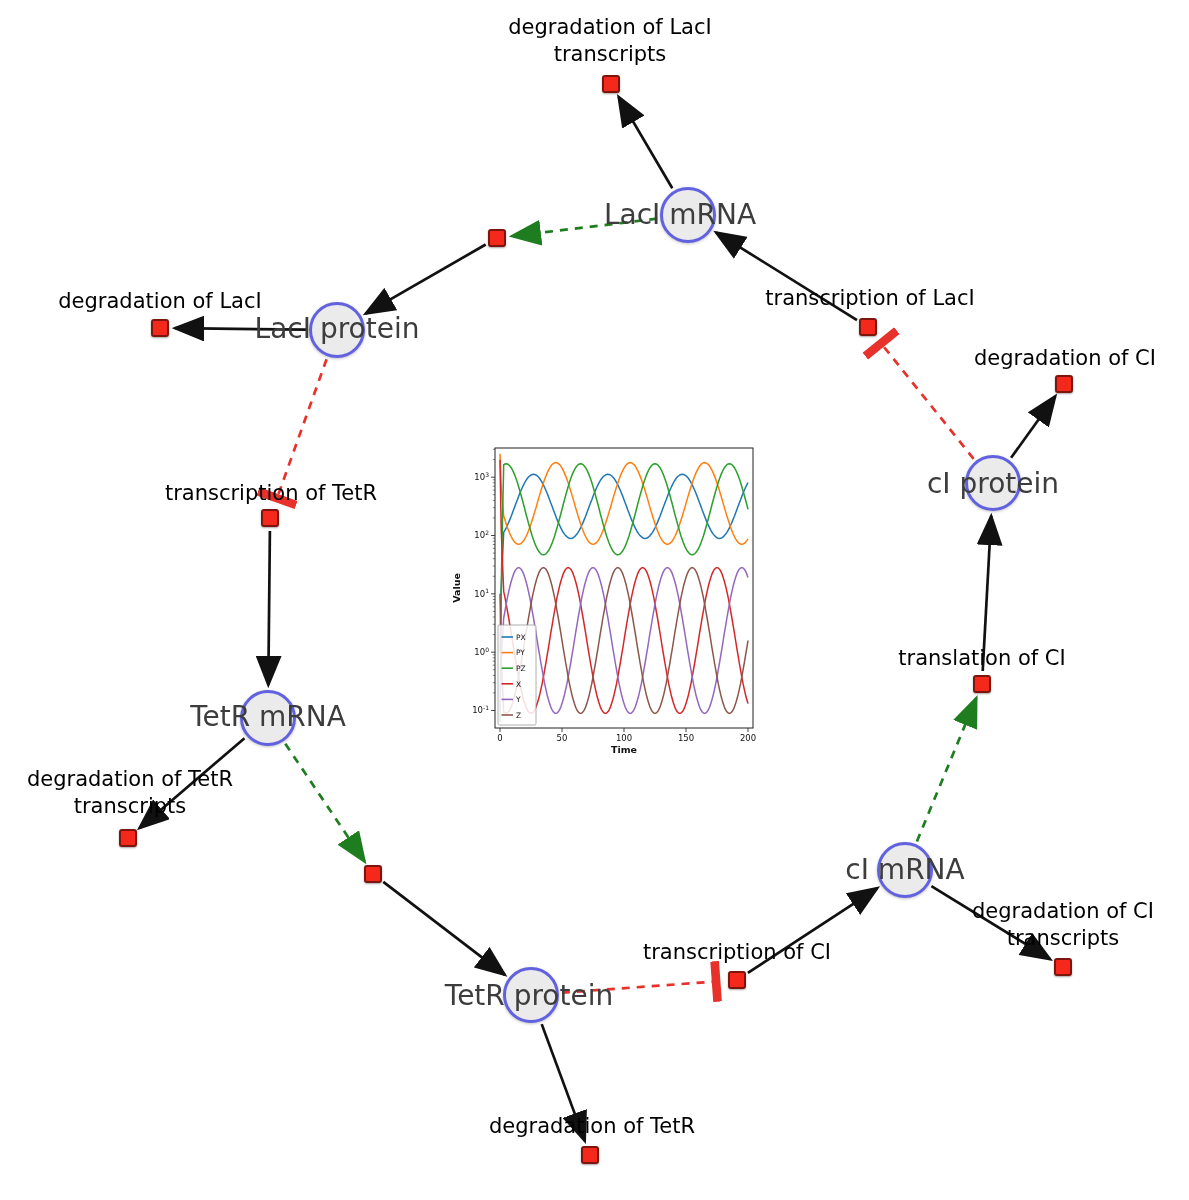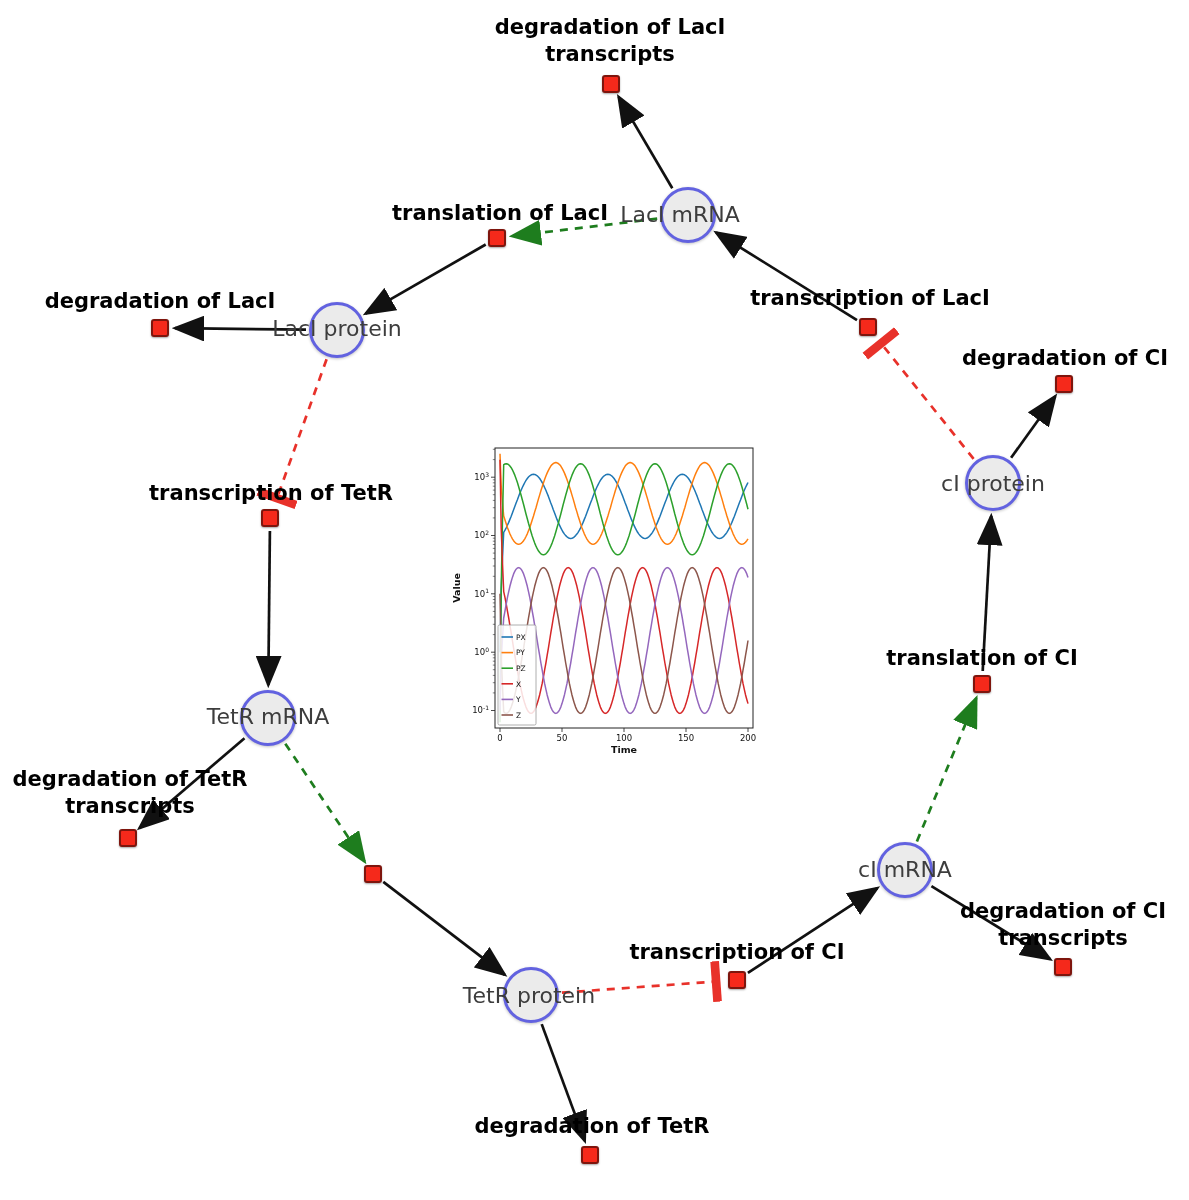--- a/index.html
+++ b/index.html
@@ -4,23 +4,23 @@
 <style>
   html,body{margin:0;padding:0;background:#ffffff;}
   .canvas{position:relative;width:1189px;height:1200px;background:#ffffff;overflow:hidden;
           font-family:"DejaVu Sans","Liberation Sans",sans-serif;}
   #edges{position:absolute;left:0;top:0;width:1189px;height:1200px;z-index:1;}
   #nodes{position:absolute;left:0;top:0;width:100%;height:100%;z-index:2;}
   .sp-node{position:absolute;width:56px;height:56px;border-radius:50%;background:#ebebeb;
            border:3px solid #6262e0;box-sizing:border-box;box-shadow:0 1px 3px rgba(0,0,0,.25);z-index:2;}
   .rx-node{position:absolute;width:18px;height:18px;border-radius:3px;background:#f5291b;
            border:2.5px solid #7e150d;box-sizing:border-box;box-shadow:0 1px 2px rgba(0,0,0,.35);z-index:2;}
-  .sp-label{position:absolute;transform:translate(-50%,-50%);font-size:22px;color:#3d3d3d;
+  .sp-label{position:absolute;transform:translate(-50%,-50%);font-size:28px;color:#3d3d3d;
             white-space:nowrap;z-index:3;}
-  .rx-label{position:absolute;transform:translate(-50%,-50%);font-size:21px;font-weight:bold;color:#000;
+  .rx-label{position:absolute;transform:translate(-50%,-50%);font-size:21px;font-weight:normal;color:#000;
             white-space:nowrap;text-align:center;line-height:27px;z-index:3;}
   #inset-chart{position:absolute;left:447px;top:440px;width:330px;height:325px;z-index:4;}
   #inset-chart text{font-family:"DejaVu Sans","Liberation Sans",sans-serif;}
 </style>
 </head>
 <body>
 
 <div class="canvas">
   <svg id="edges" viewBox="0 0 1189 1200">
       <defs>
@@ -65,23 +65,20 @@
       <div class="sp-node" style="left: 877px; top: 842px;"></div>
       <div class="sp-label" style="left: 905px; top: 869px;">cI mRNA</div>
       <div class="sp-node" style="left: 965px; top: 455px;"></div>
       <div class="sp-label" style="left: 993px; top: 483px; text-align: center;">cI protein</div>
       <div class="rx-node" style="left: 602px; top: 75px;"></div>
       <div class="rx-label" style="left: 610px; top: 41px;">
         <div>degradation of LacI</div>
         <div>transcripts</div>
       </div>
       <div class="rx-node" style="left: 488px; top: 229px;"></div>
-      <div class="rx-label" style="left: 500px; top: 213px;">
-        <div>translation of LacI</div>
-      </div>
       <div class="rx-node" style="left: 151px; top: 319px;"></div>
       <div class="rx-label" style="left: 160px; top: 301px;">
         <div>degradation of LacI</div>
       </div>
       <div class="rx-node" style="left: 859px; top: 318px;"></div>
       <div class="rx-label" style="left: 870px; top: 298px;">
         <div>transcription of LacI</div>
       </div>
       <div class="rx-node" style="left: 1055px; top: 375px;"></div>
       <div class="rx-label" style="left: 1065px; top: 358px;">

